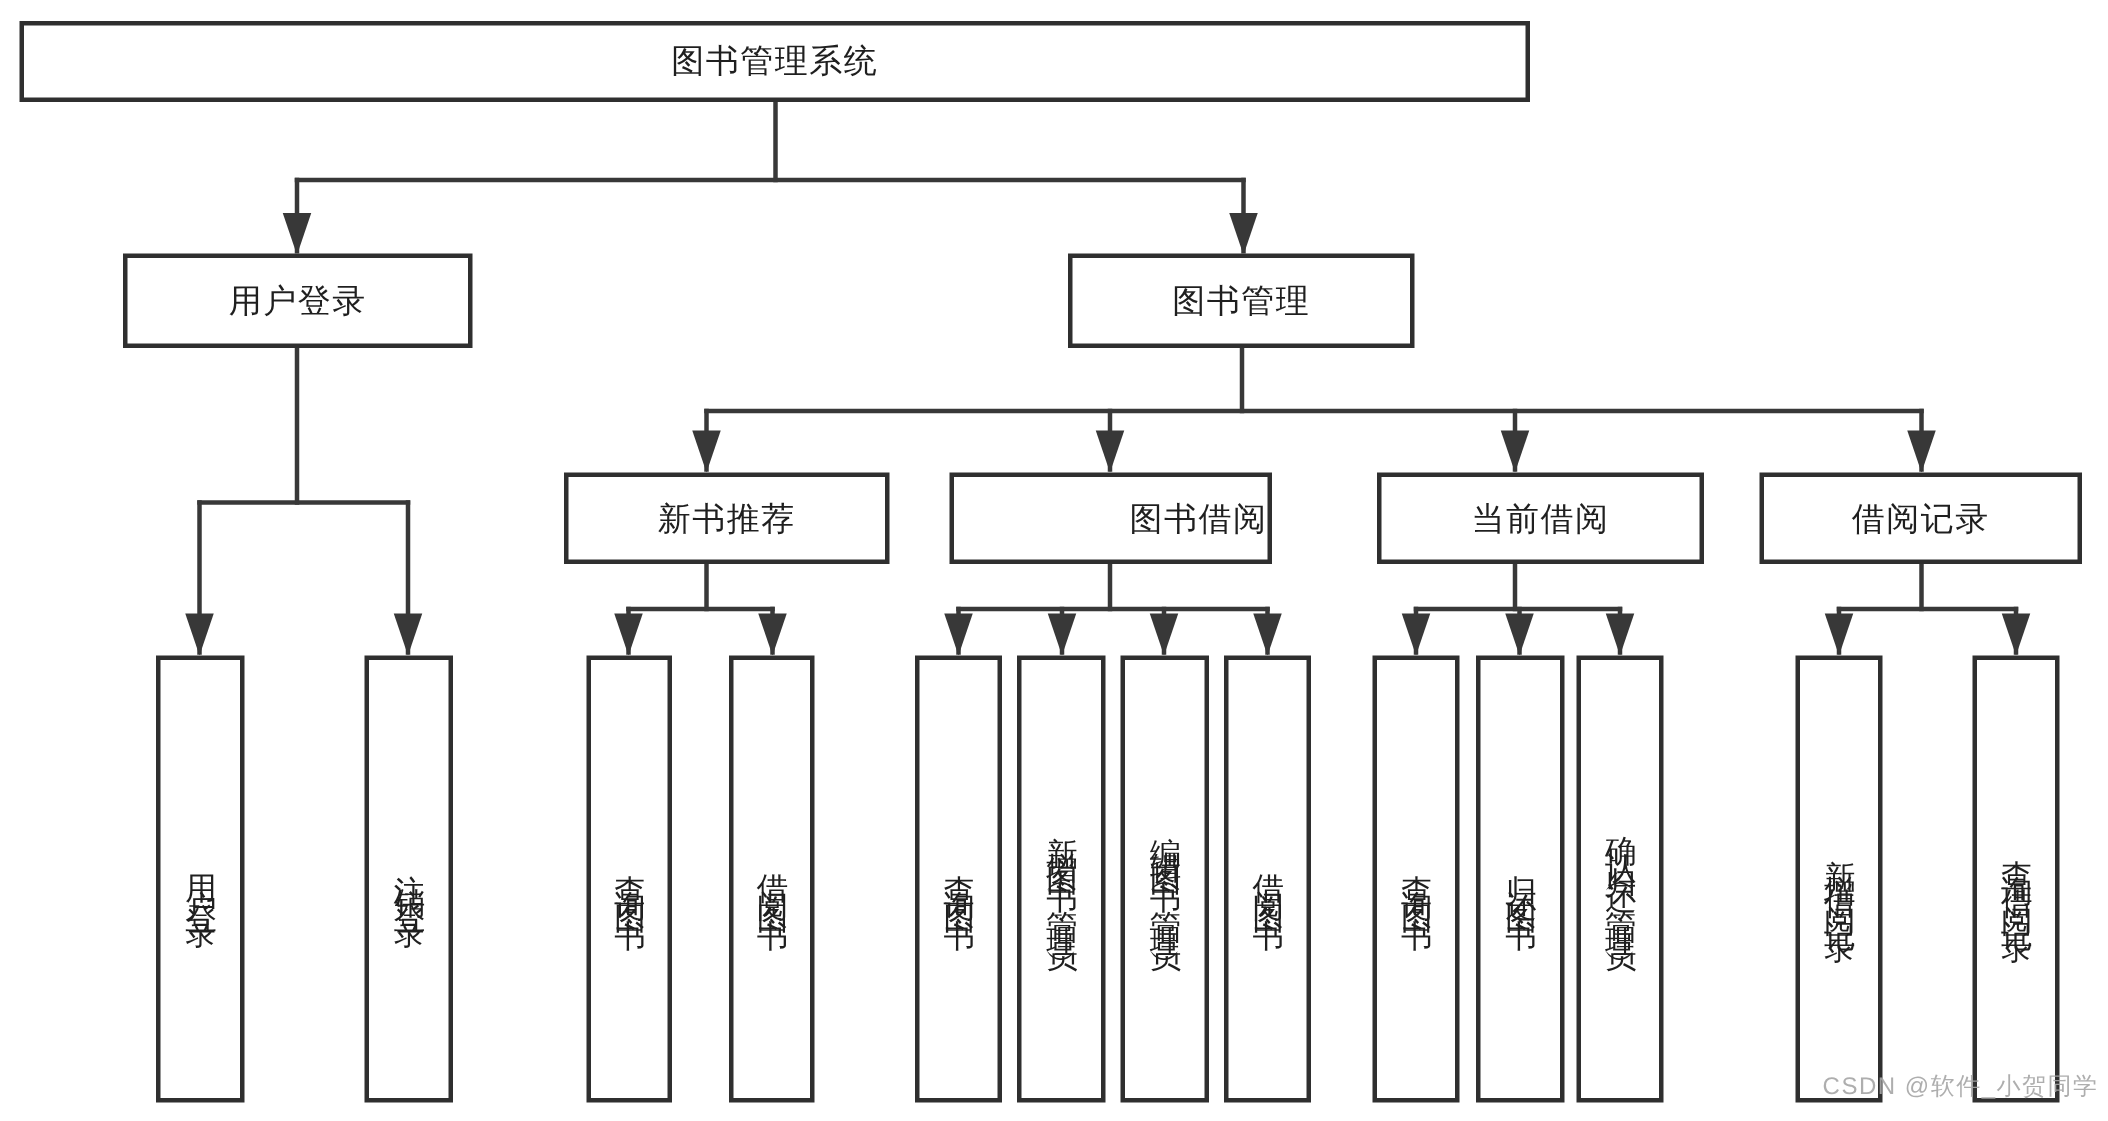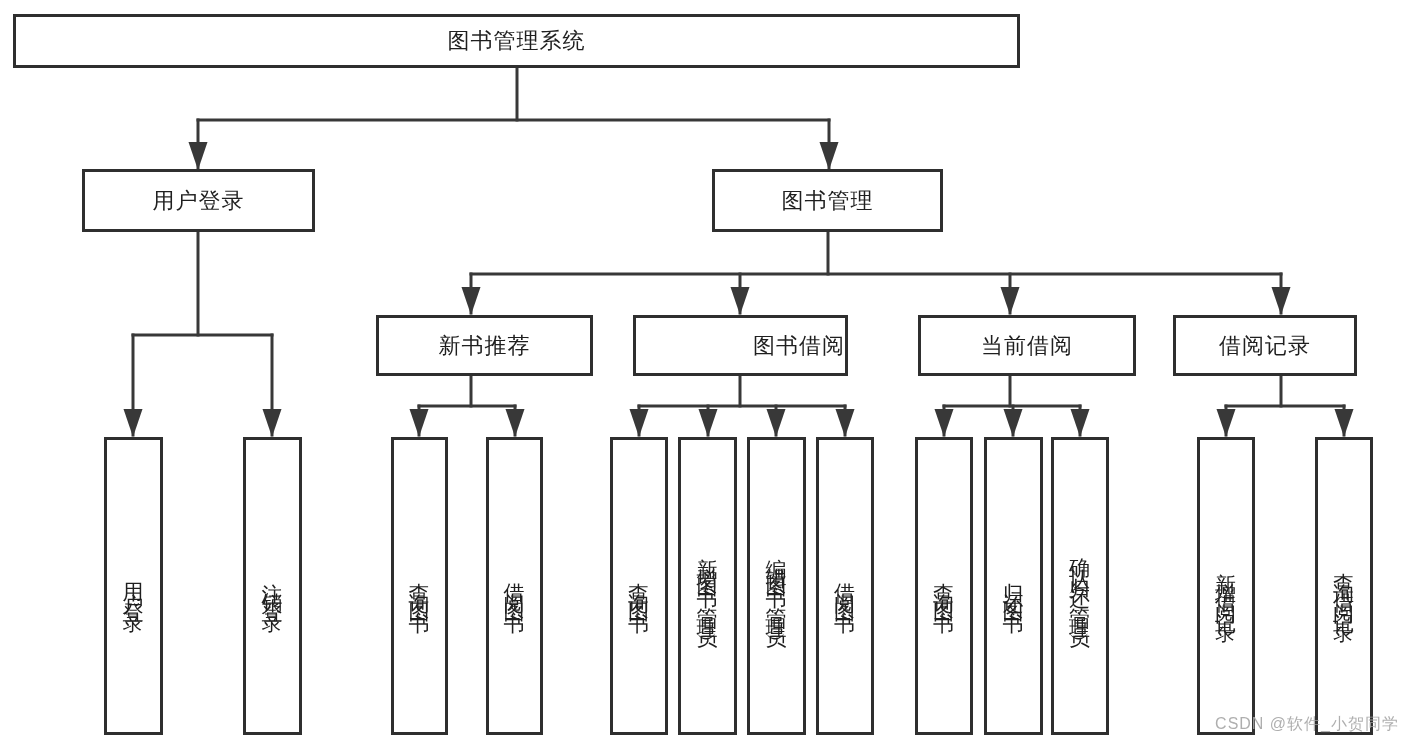--- a/index.html
+++ b/index.html
@@ -130,21 +130,21 @@
 
   <div class="node hbox lvl3" style="left:376px;width:217px;">
     <span>新书推荐</span>
   </div>
   <div class="node hbox lvl3" style="left:633px;width:215px;justify-content:flex-end;">
     <span>图书借阅</span>
   </div>
   <div class="node hbox lvl3" style="left:903px;width:218px;margin-left:15px;">
     <span>当前借阅</span>
   </div>
-  <div class="node hbox lvl3" style="left:1173px;width:184px;">
+  <div class="node hbox lvl3" style="left:1173px;width:215px;">
     <span>借阅记录</span>
   </div>
 
   <div class="node leaf" style="left:104px;width:59px;">
     <span class="vtext">用户登录</span>
   </div>
   <div class="node leaf" style="left:243px;width:59px;">
     <span class="vtext">注销登录</span>
   </div>
 

